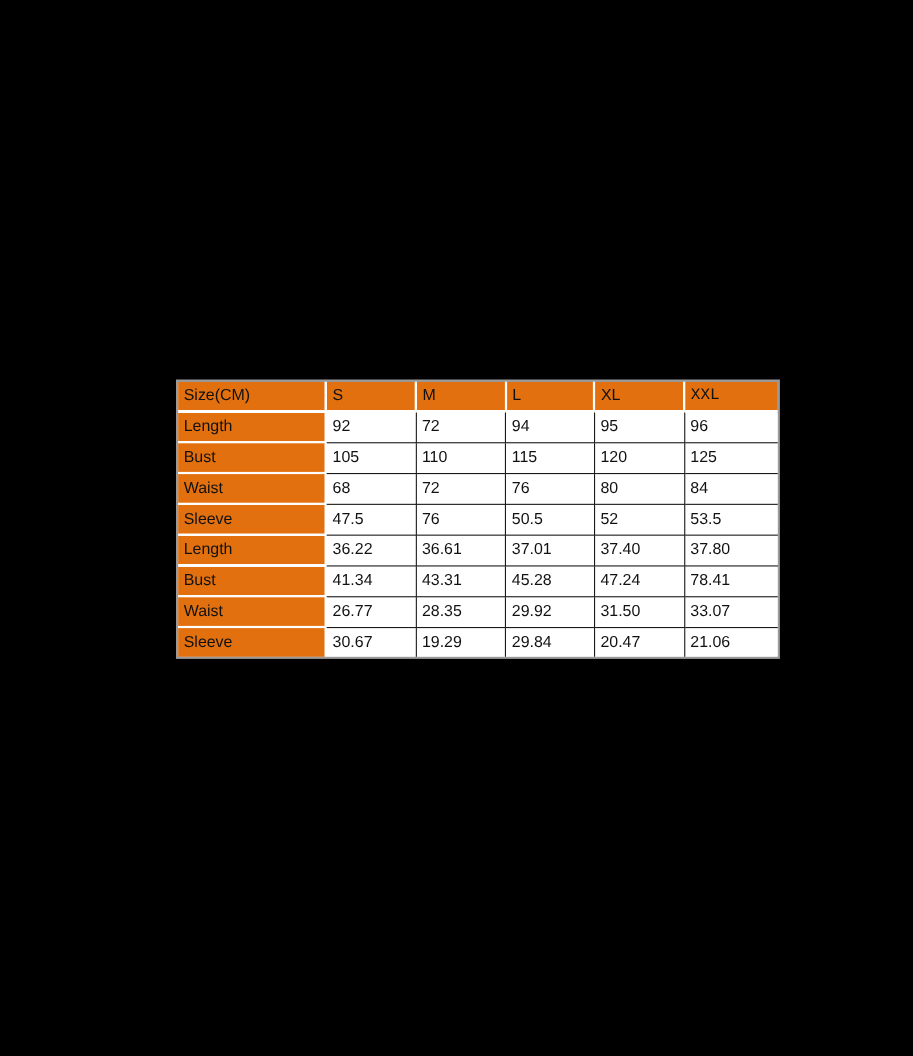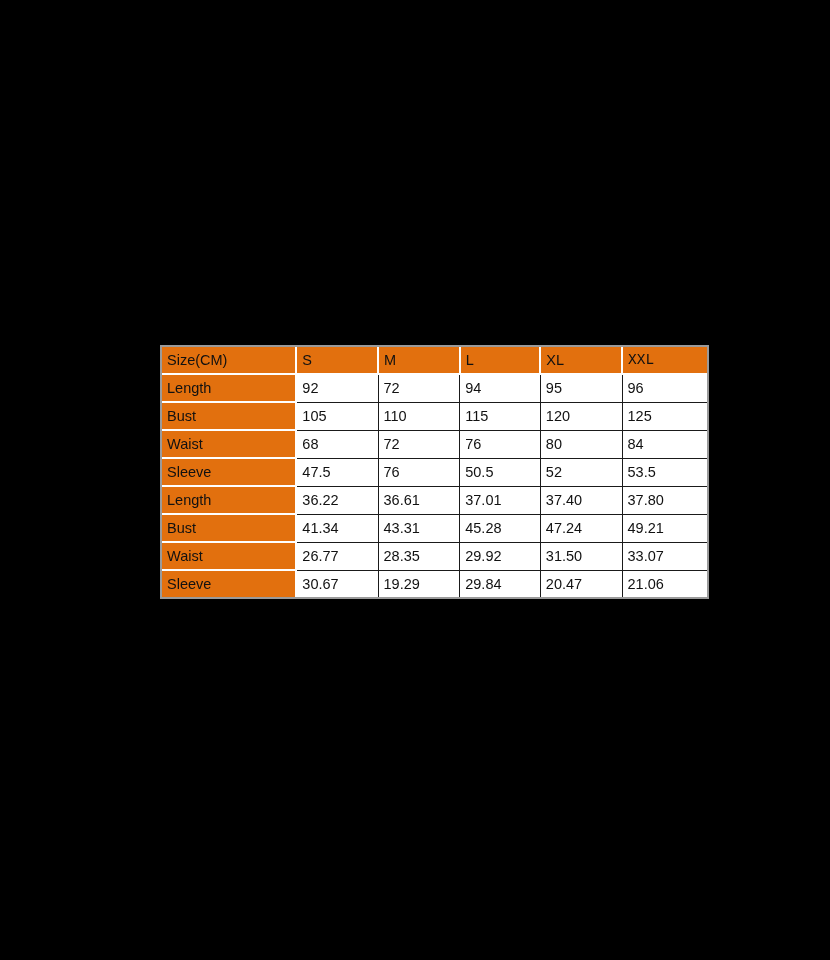--- a/index.html
+++ b/index.html
@@ -154,21 +154,21 @@
         <td class="data-cell">37.40</td>
         <td class="data-cell last-col">37.80</td>
       </tr>
 
       <tr>
         <td class="label-cell">Bust</td>
         <td class="data-cell">41.34</td>
         <td class="data-cell">43.31</td>
         <td class="data-cell">45.28</td>
         <td class="data-cell">47.24</td>
-        <td class="data-cell last-col">49.21</td>
+        <td class="data-cell last-col">78.41</td>
       </tr>
 
       <tr>
         <td class="label-cell">Waist</td>
         <td class="data-cell">26.77</td>
         <td class="data-cell">28.35</td>
         <td class="data-cell">29.92</td>
         <td class="data-cell">31.50</td>
         <td class="data-cell last-col">33.07</td>
       </tr>

